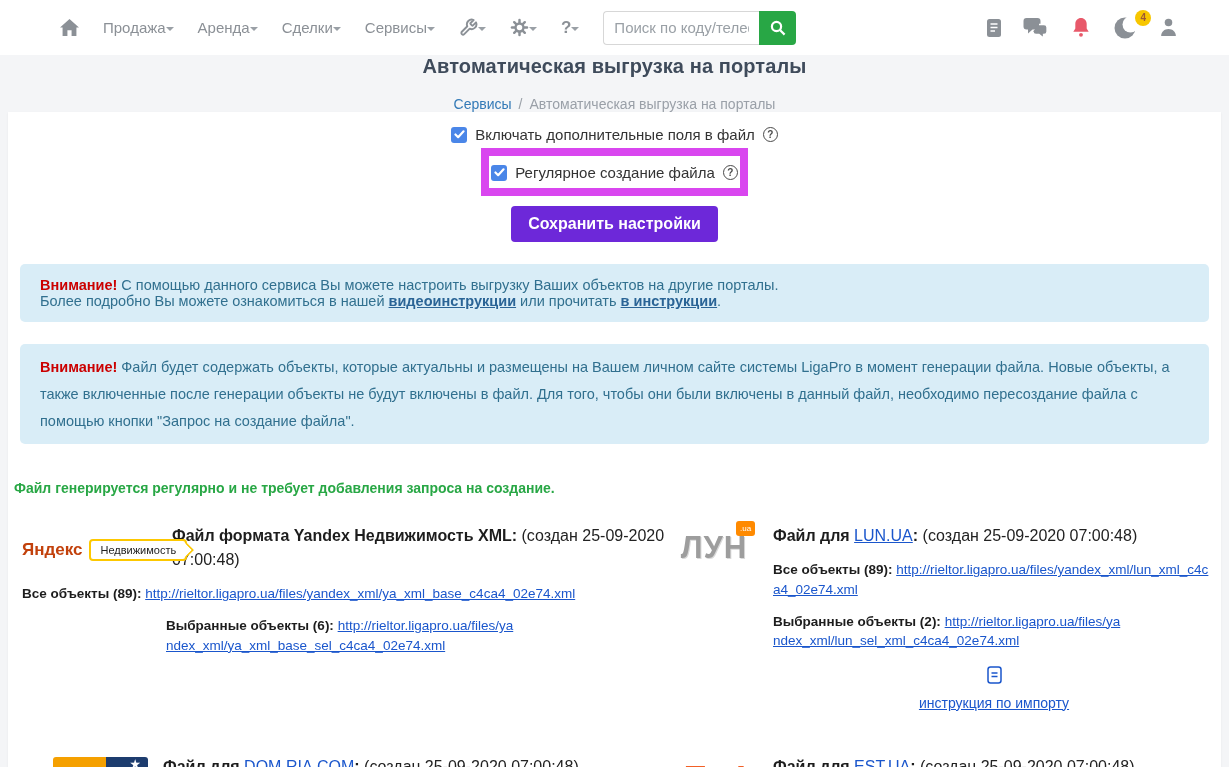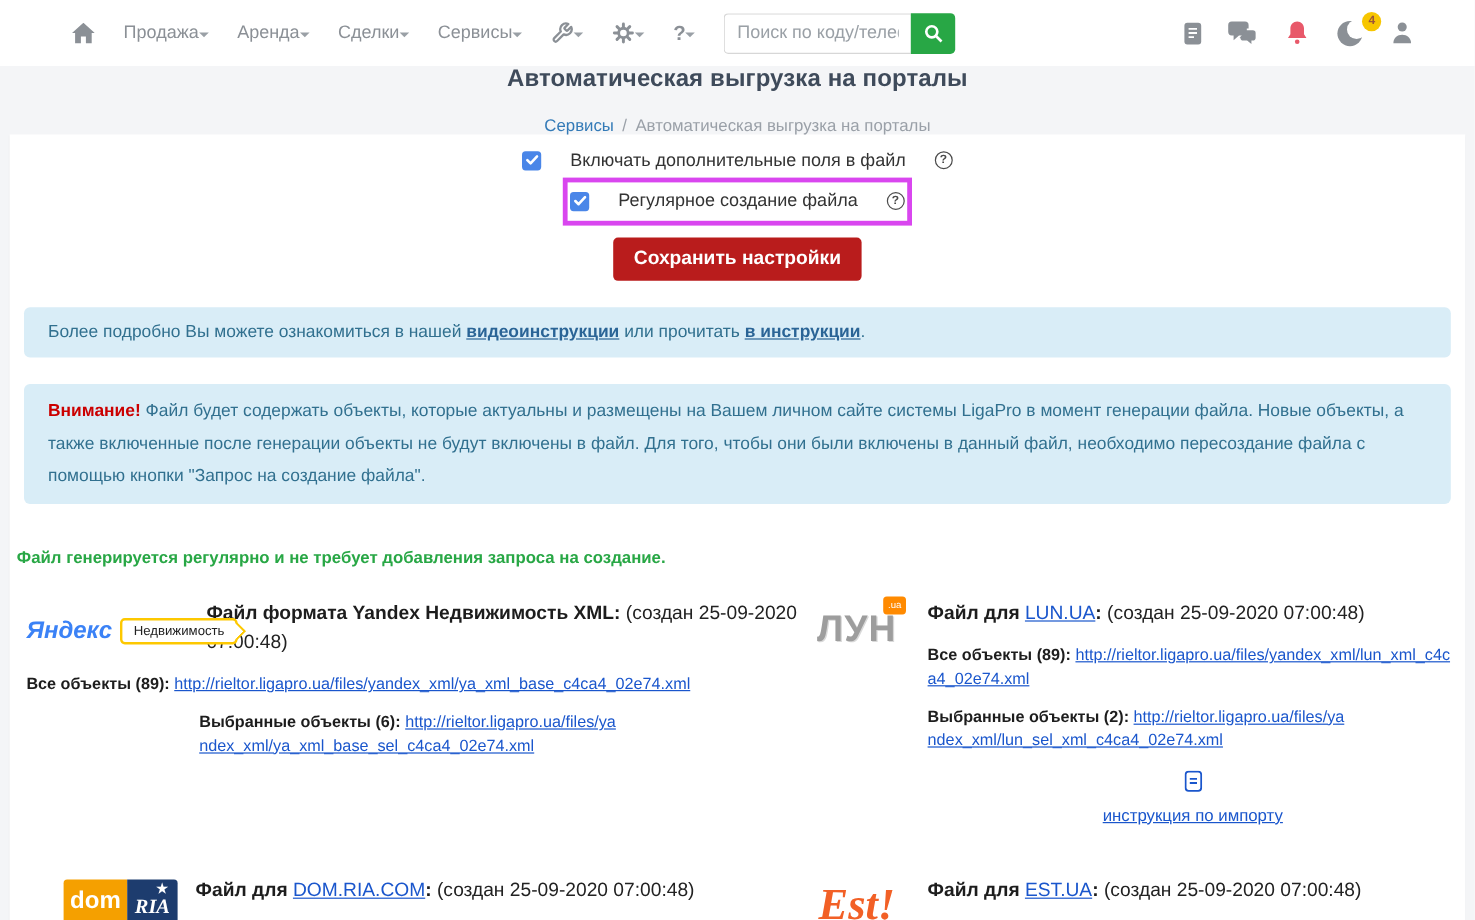--- a/index.html
+++ b/index.html
@@ -24,25 +24,25 @@
   .titlebar { height:57px; display:flex; align-items:center; justify-content:space-between; padding:0 12px;flex-direction:column; }
   .page-title { font-size:20px; font-weight:bold; color:#3f4b5b; letter-spacing:.1px; }
   .breadcrumb { font-size:14px; color:#9aa0a8; display:flex; gap:7px; align-items:center; }
   .breadcrumb .bc-link { color:#337ab7; text-decoration:none; cursor:pointer; }
 
   
   .card { background:#fff; margin:0 8px; padding:13px 6px 20px; min-height:610px; box-shadow:0 1px 2px rgba(0,0,0,.06); }
 
   
   .settings { text-align:center; }
-  .chk-row { display:inline-flex; align-items:center; gap:24px; font-size:15px; color:#333; }
+  .chk-row { display:inline-flex; align-items:center; gap:8px; font-size:15px; color:#333; }
   .checkbox { width:16px; height:16px; background:#4a86e8; border-radius:3px; display:inline-flex; align-items:center; justify-content:center; flex-shrink:0; cursor:pointer; }
   .help-circle { width:15px; height:15px; border:1px solid #4a4a4a; border-radius:50%; display:inline-flex; align-items:center; justify-content:center; font-size:10px; font-weight:bold; color:#4a4a4a; cursor:pointer; }
-  .red-frame { display:inline-block; border:4px solid #d946ef; padding:7px 2px; margin-top:5px; }
-  .save-btn { display:inline-block; margin-top:10px; background:#b91c1c; color:#fff; font-size:16px; font-weight:bold; border:none; border-radius:4px; padding:9px 17px; cursor:pointer; font-family:"Liberation Sans",sans-serif; }
+  .red-frame { display:inline-block; border:8px solid #d946ef; padding:7px 2px; margin-top:5px; }
+  .save-btn { display:inline-block; margin-top:10px; background:#6d28d9; color:#fff; font-size:16px; font-weight:bold; border:none; border-radius:4px; padding:9px 17px; cursor:pointer; font-family:"Liberation Sans",sans-serif; }
 
   
   .alert { background:#d9edf7; color:#31708f; border-radius:5px; margin:22px 6px 0; padding:13px 20px; font-size:14.5px; }
   .alert p + p { }
   .alert .attention { color:#cb0000; font-weight:bold; }
   .alert a { color:#2a6496; font-weight:bold; text-decoration:underline; cursor:pointer; }
   .alert.tall { line-height:1.85; padding:10px 20px; }
 
   .status-msg { color:#28a745; font-weight:bold; font-size:14px; margin:36px 0 28px; }
 
@@ -57,21 +57,21 @@
   .sel-narrow { max-width:352px; }
   .instr { display:flex; align-items:center; gap:11px; margin-top:15px; font-size:14px;flex-direction:column; }
   .instr a { color:#1a56cc; text-decoration:underline; cursor:pointer; }
   .p-row { display:flex; gap:15px; }
   .p-logo-box { width:88px; flex-shrink:0; display:flex; justify-content:center; align-items:flex-start; padding-top:2px; }
   .p-content { flex:1; max-width:470px; }
 
   
   .ya-head { display:flex; gap:10px; }
   .ya-logo { width:140px; flex-shrink:0; display:flex; align-items:center; gap:7px; margin-top:4px; }
-  .ya-word { color:#3b82f6; font-size:20px; font-weight:bold;font-style:italic; }
+  .ya-word { color:#c2410c; font-size:17px; font-weight:bold; }
   .ya-tag { position:relative; border:2px solid #fdc800; border-radius:4px; padding:3px 9px; font-size:11px; color:#222; background:#fff; white-space:nowrap; }
   .ya-tag::after { content:""; position:absolute; right:-7px; top:50%; width:9px; height:9px; transform:translateY(-50%) rotate(45deg); border-top:2px solid #fdc800; border-right:2px solid #fdc800; background:#fff; border-radius:1px; }
   .ya-title { width:500px; }
   .ya-sel { margin-left:144px; }
 
   
   .lun-logo { position:relative; margin-top:4px; }
   .lun-word { font-size:31px; font-weight:bold; color:#9d9d9d; text-shadow:1px 1px 0 #d9d9d9; letter-spacing:1px; }
   .lun-badge { position:absolute; top:-9px; right:-8px; background:#ff8a00; color:#fff; font-size:8px; font-weight:normal; padding:3px 4px; border-radius:3px; }
 
@@ -241,20 +241,24 @@
         <span class="help-circle">?</span>
       </span>
     </div>
     <div>
       <button class="save-btn">Сохранить настройки</button>
     </div>
   </div>
 
   <div class="alert">
     <p>
+      <span class="attention">Внимание!</span>
+      <span>С помощью данного сервиса Вы можете настроить выгрузку Ваших объектов на другие порталы.</span>
+    </p>
+    <p>
       <span>Более подробно Вы можете ознакомиться в нашей</span>
       <a>видеоинструкции</a>
       <span>или прочитать</span>
       <a>в инструкции</a><span>.</span>
     </p>
   </div>
 
   <div class="alert tall">
     <p>
       <span class="attention">Внимание!</span>

